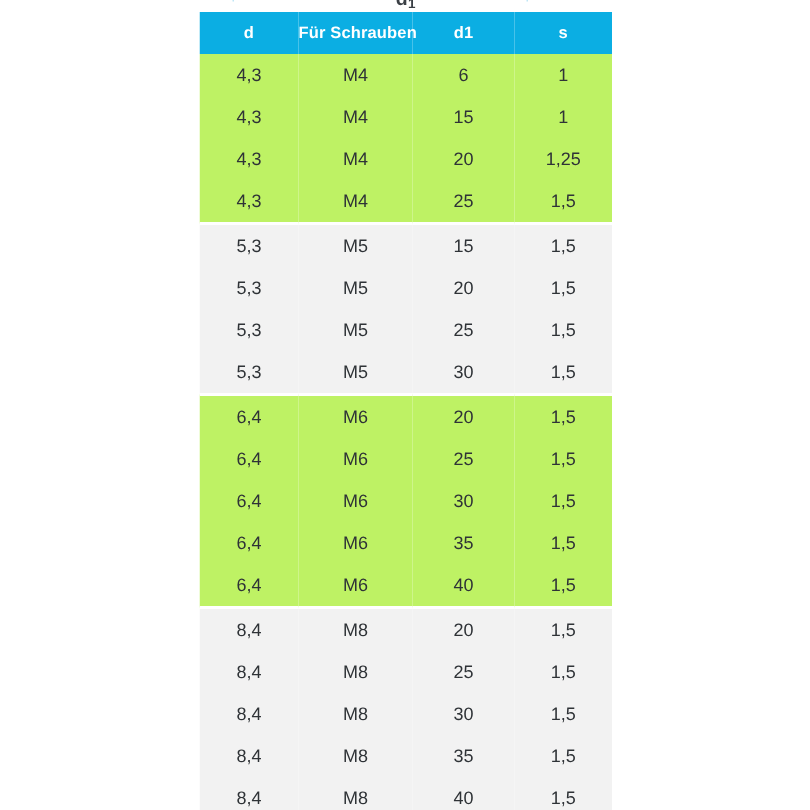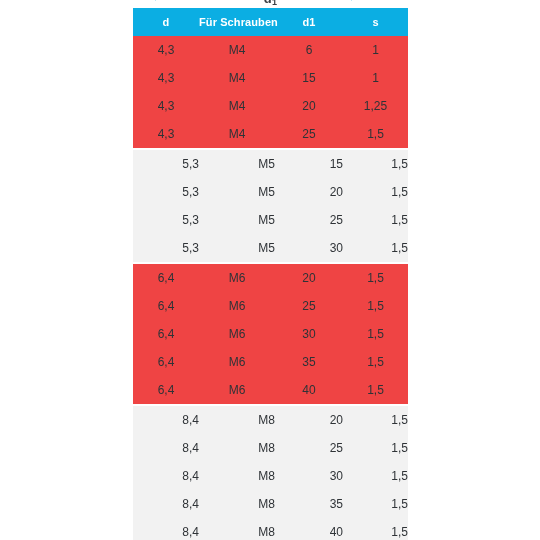--- a/index.html
+++ b/index.html
@@ -104,22 +104,22 @@
   tbody td {
     font-size: 12px;
     color: #2f3337;
     height: 28px;
     line-height: 28px;
     padding: 0;
     text-align: center;
     white-space: nowrap;
   }
 
-  tbody tr.band-dark td { background: #ef4444; }
-  tbody tr.band-light td { background: #f2f2f2; text-align: right; }
+  tbody tr.band-dark td { background: #bef264; }
+  tbody tr.band-light td { background: #f2f2f2; }
 
   tbody tr.group-start td {
     border-top: 2px solid #ffffff;
   }
 </style>
 </head>
 <body>
 
 <div id="page">
 

